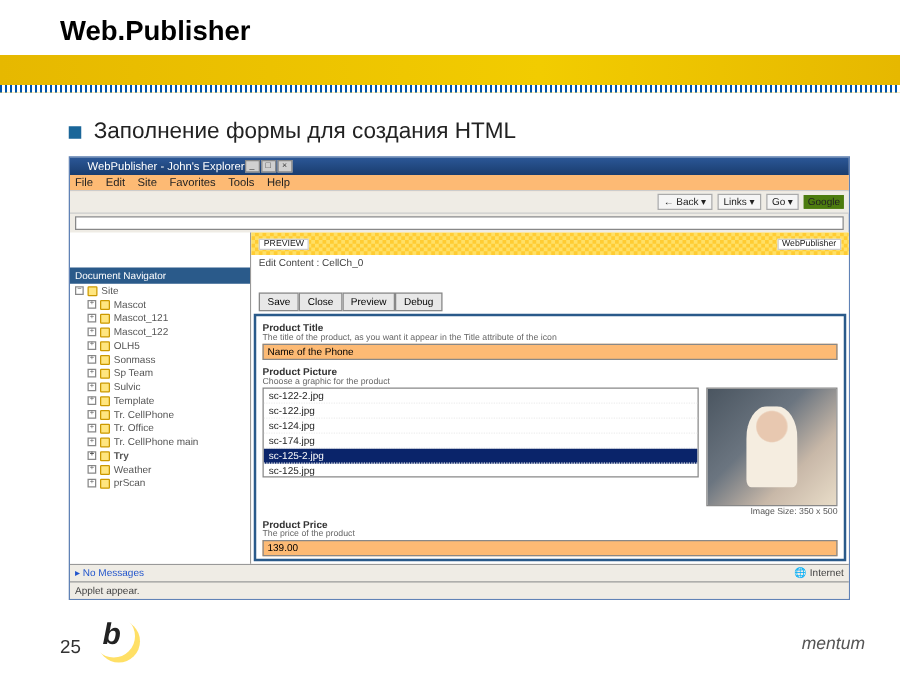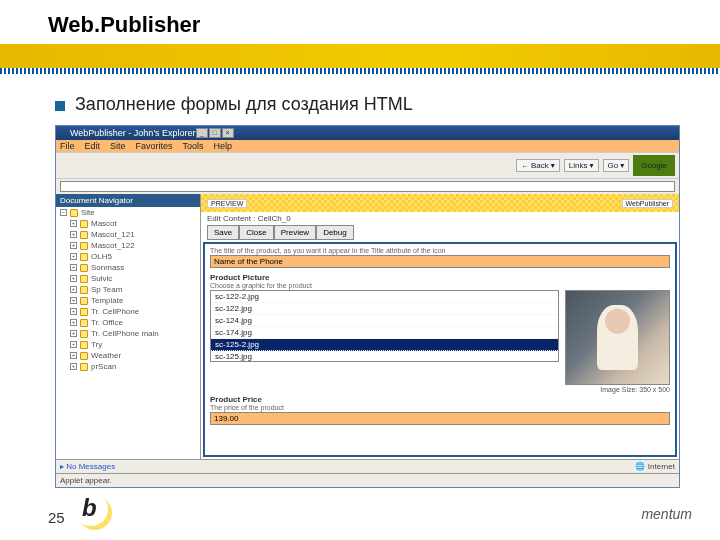--- a/index.html
+++ b/index.html
@@ -15,35 +15,35 @@
   .bullet-text { font-size: 18px; color: #222; }
   
   .app-window { margin: 0 40px 0 55px; border: 1px solid #6082b6; background: #efece5; font-size: 9px; color: #222; }
   .titlebar { background: linear-gradient(#2b5797, #1a3d6e); color: #fff; padding: 2px 14px; display: flex; justify-content: flex-start; align-items: center; }
   .titlebar-btns { display: flex; gap: 1px; }
   .win-btn { width: 12px; height: 10px; background: #d0d0d0; border: 1px solid #888; font-size: 7px; line-height: 8px; text-align: center; color: #333; }
   .menubar { background: #fdba74; padding: 1px 4px; display: flex; gap: 10px; border-bottom: 1px solid #ccc; }
   .menubar span { font-size: 9px; }
   .toolbar { background: #efece5; padding: 2px 4px; display: flex; align-items: center; gap: 4px; border-bottom: 1px solid #ccc; justify-content: flex-end; }
   .tool-btn { background: #f5f5f5; border: 1px solid #aaa; padding: 1px 4px; font-size: 8px; display: inline-flex; align-items: center; gap: 2px; }
-  .google-box { background: #4d7c0f; border: 6px solid #4d7c0f; padding: 0 2px; font-size: 8px; }
+  .google-box { background: #4d7c0f; border: 1px solid #4d7c0f; padding: 0 2px; font-size: 8px; }
   .addr-bar { background: #fff; border: 1px solid #888; margin: 2px 4px; padding: 1px 3px; font-size: 8px; color: #777; min-height: 11px; }
   
   .app-body { display: flex; height: 265px; }
   .sidebar { width: 145px; background: #fff; border-right: 1px solid #999; overflow: hidden; }
-  .sidebar-header { background: #2a5a8a; color: #fff; padding: 2px 4px; font-size: 8px; }
+  .sidebar-header { background: #2a5a8a; color: #fff; padding: 2px 4px; font-size: 8px; margin-top: 28px; }
   .tree-row { display: flex; align-items: center; padding: 1px 4px; font-size: 8px; color: #555; gap: 3px; }
   .tree-icon { width: 8px; height: 8px; border: 1px solid #cc9900; background: #ffe680; border-radius: 1px; flex: none; }
   .tree-plus { width: 7px; height: 7px; border: 1px solid #888; font-size: 6px; line-height: 5px; text-align: center; flex: none; }
   
   .main { flex: 1; background: #fff; display: flex; flex-direction: column; }
   .checker { height: 18px; background: repeating-conic-gradient(#ffcc33 0deg 90deg, #ffe066 90deg 180deg) 0 0/6px 6px; display: flex; align-items: center; padding: 0 6px; justify-content: space-between; }
   .checker .tag { background: #fff; padding: 0 3px; font-size: 7px; border: 1px solid #ccc; }
   .edit-title { padding: 2px 6px; font-size: 8px; color: #444; }
-  .btn-row { display: flex; gap: 0; padding: 0 6px 2px 6px; }
+  .btn-row { display: flex; gap: 0; padding: 0 6px 2px 6px; margin-top: 17px; }
   .action-btn { background: #e8e8e8; border: 1px solid #888; padding: 2px 6px; font-size: 8px; }
   
   .form-panel { flex: 1; border: 2px solid #2a5a8a; margin: 0 2px 2px 2px; background: #fff; overflow: hidden; padding: 3px 5px; }
   .section-title { font-size: 8px; font-weight: bold; color: #333; margin-top: 2px; }
   .section-sub { font-size: 7px; color: #666; margin-bottom: 1px; }
   .text-input { width: 100%; border: 1px solid #888; background: #fdba74; padding: 1px 3px; font-size: 8px; margin-bottom: 3px; }
   
   .pic-row { display: flex; gap: 6px; }
   .pic-list { flex: 1; border: 1px solid #888; background: #fff; height: 72px; overflow: hidden; }
   .pic-item { padding: 1px 4px; font-size: 8px; border-bottom: 1px dotted #eee; }
@@ -133,48 +133,48 @@
           <span>OLH5</span>
         </div>
       <div class="tree-row" style="padding-left:14px;">
           <span class="tree-plus">+</span>
           <span class="tree-icon"></span>
           <span>Sonmass</span>
         </div>
       <div class="tree-row" style="padding-left:14px;">
           <span class="tree-plus">+</span>
           <span class="tree-icon"></span>
+          <span>Sp Team</span>
+        </div>
+      <div class="tree-row" style="padding-left:14px;">
+          <span class="tree-plus">+</span>
+          <span class="tree-icon"></span>
           <span>Sulvic</span>
         </div>
       <div class="tree-row" style="padding-left:14px;">
           <span class="tree-plus">+</span>
           <span class="tree-icon"></span>
-          <span>Sp Team</span>
-        </div>
-      <div class="tree-row" style="padding-left:14px;">
-          <span class="tree-plus">+</span>
-          <span class="tree-icon"></span>
           <span>Template</span>
         </div>
       <div class="tree-row" style="padding-left:14px;">
           <span class="tree-plus">+</span>
           <span class="tree-icon"></span>
           <span>Tr. CellPhone</span>
         </div>
       <div class="tree-row" style="padding-left:14px;">
           <span class="tree-plus">+</span>
           <span class="tree-icon"></span>
           <span>Tr. Office</span>
         </div>
       <div class="tree-row" style="padding-left:14px;">
           <span class="tree-plus">+</span>
           <span class="tree-icon"></span>
           <span>Tr. CellPhone main</span>
         </div>
-      <div class="tree-row" style="padding-left:14px;">
+      <div class="tree-row" style="padding-left:14px;font-weight:bold;">
           <span class="tree-plus">+</span>
           <span class="tree-icon"></span>
           <span>Try</span>
         </div>
       <div class="tree-row" style="padding-left:14px;">
           <span class="tree-plus">+</span>
           <span class="tree-icon"></span>
           <span>Weather</span>
         </div>
       <div class="tree-row" style="padding-left:14px;">
@@ -191,20 +191,21 @@
       </div>
       <div class="edit-title">Edit Content : CellCh_0</div>
       <div class="btn-row">
         <button class="action-btn">Save</button>
         <button class="action-btn">Close</button>
         <button class="action-btn">Preview</button>
         <button class="action-btn">Debug</button>
       </div>
 
       <div class="form-panel">
+        <div class="section-title">Product Title</div>
         <div class="section-sub">The title of the product, as you want it appear in the Title attribute of the icon</div>
         <input class="text-input" value="Name of the Phone" style="">
         
         <div class="section-title">Product Picture</div>
         <div class="section-sub">Choose a graphic for the product</div>
         <div class="pic-row">
           <div class="pic-list">
             <div class="pic-item">sc-122-2.jpg</div>
             <div class="pic-item">sc-122.jpg</div>
             <div class="pic-item">sc-124.jpg</div>

